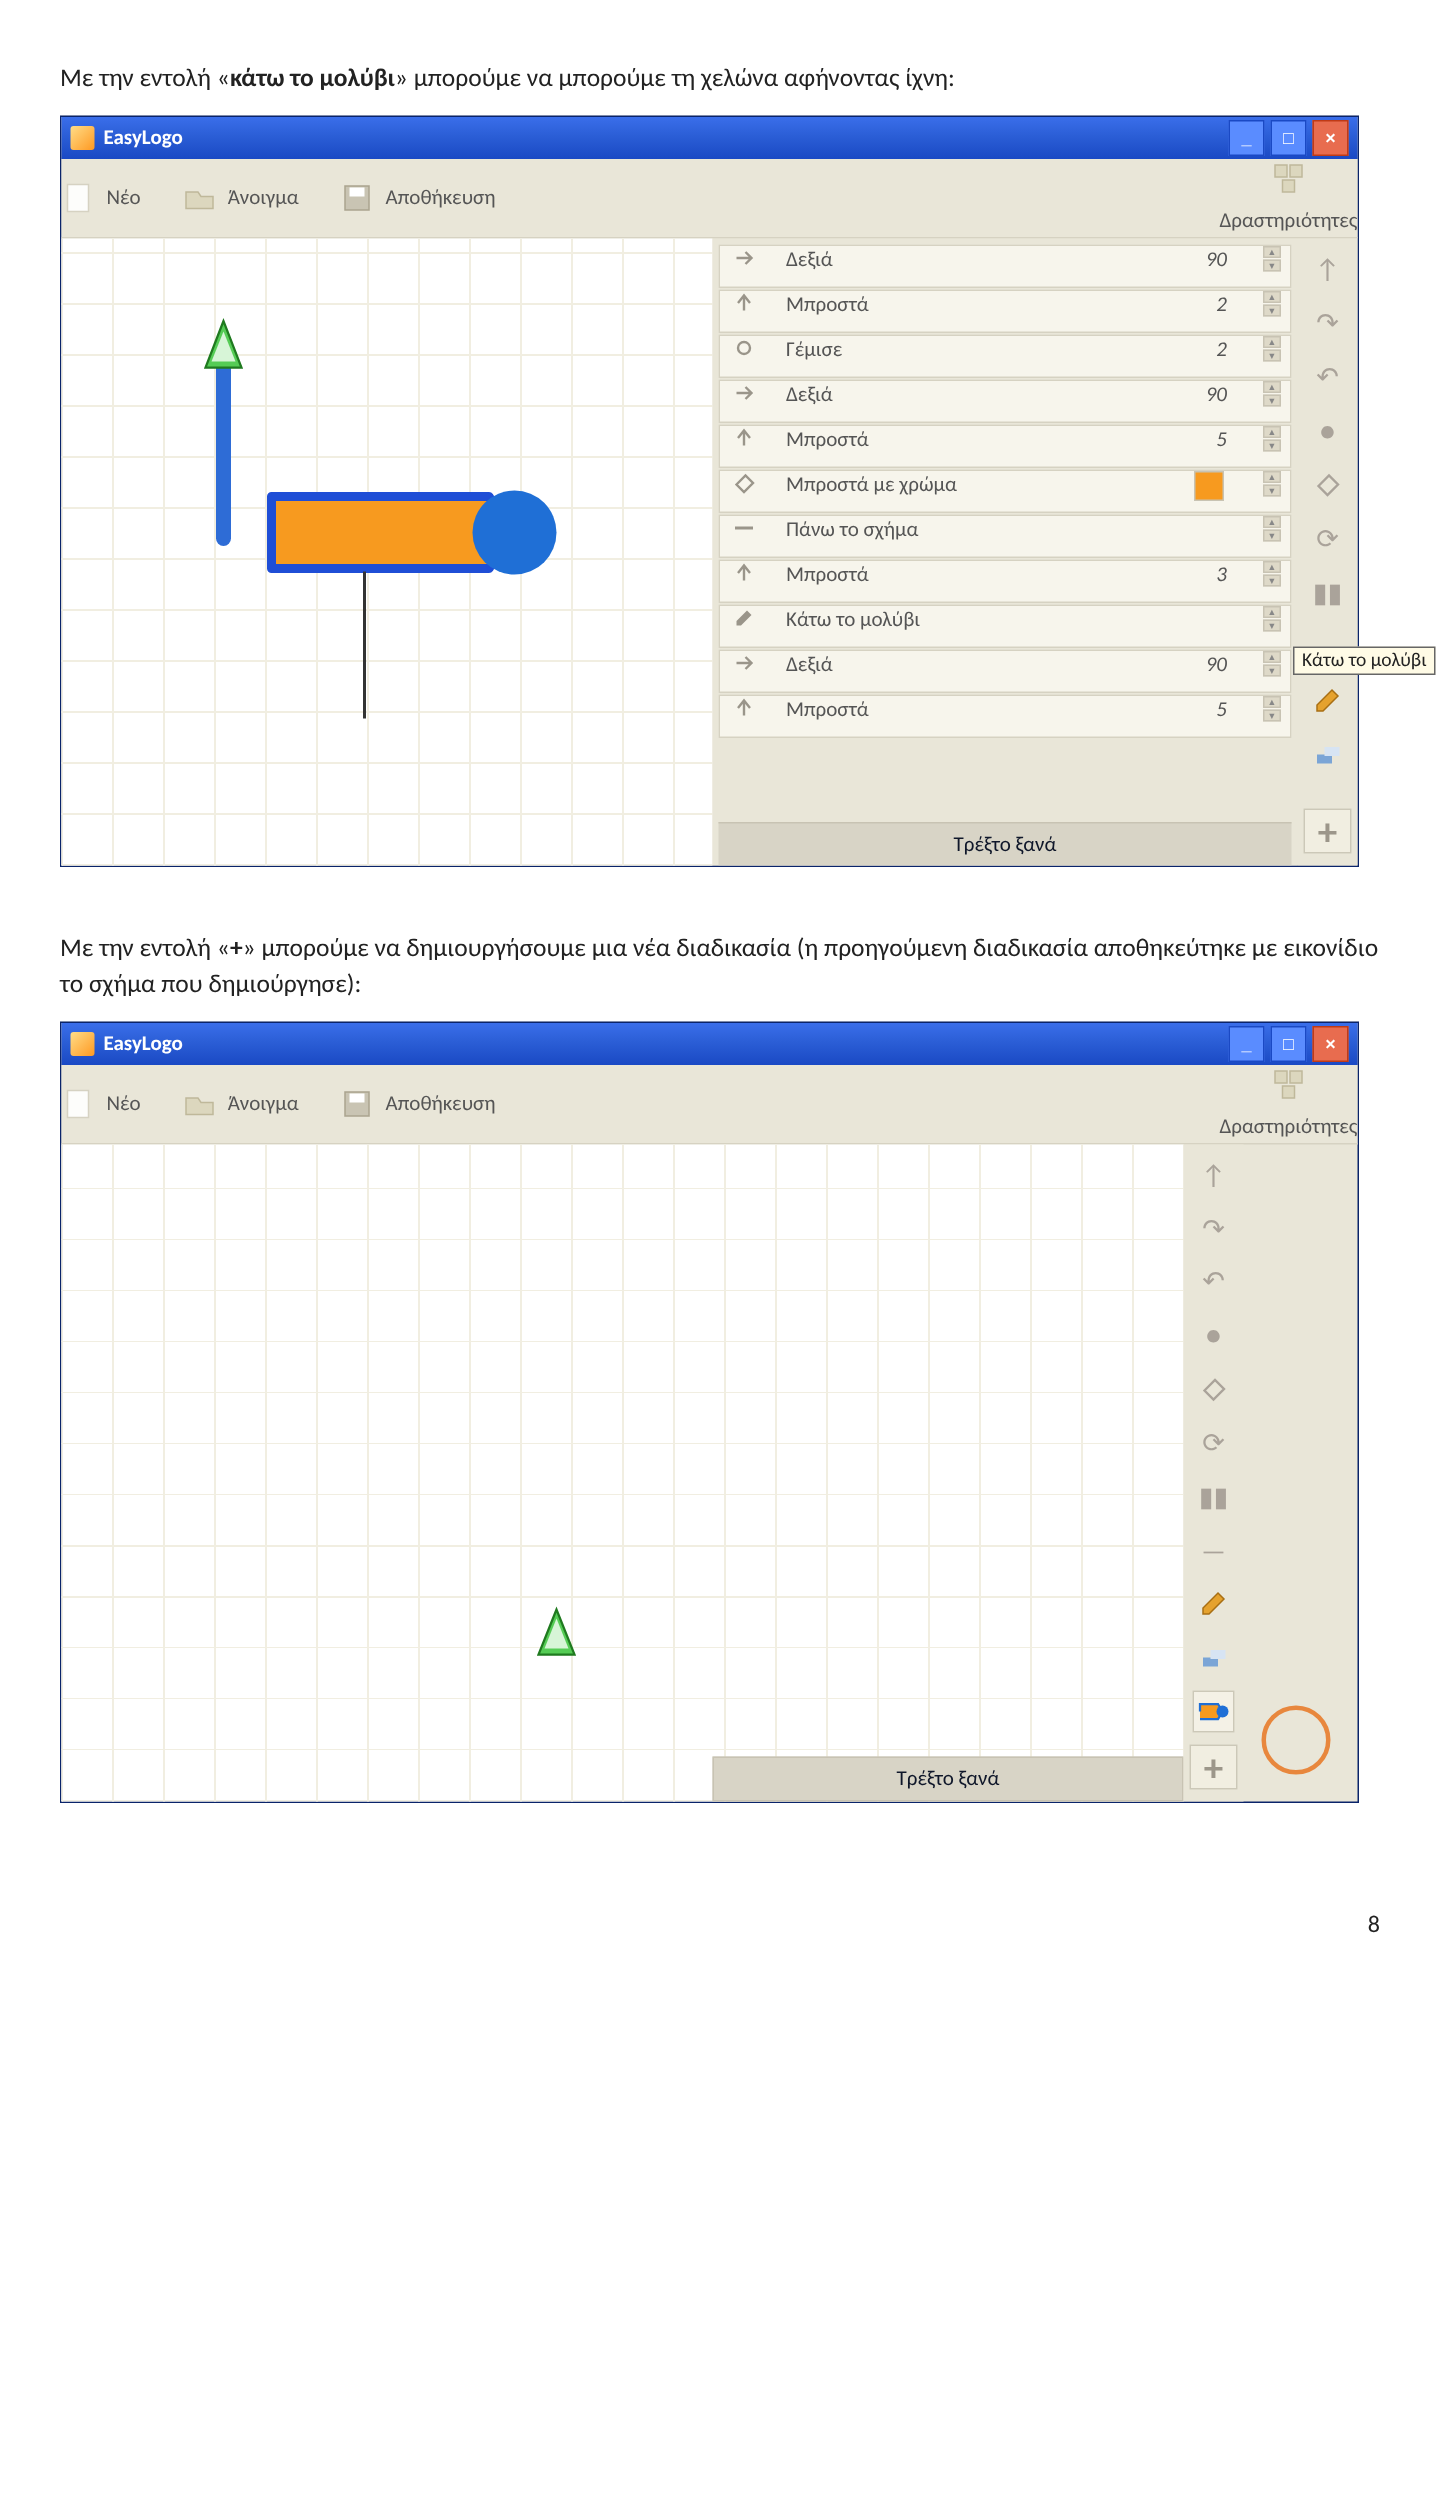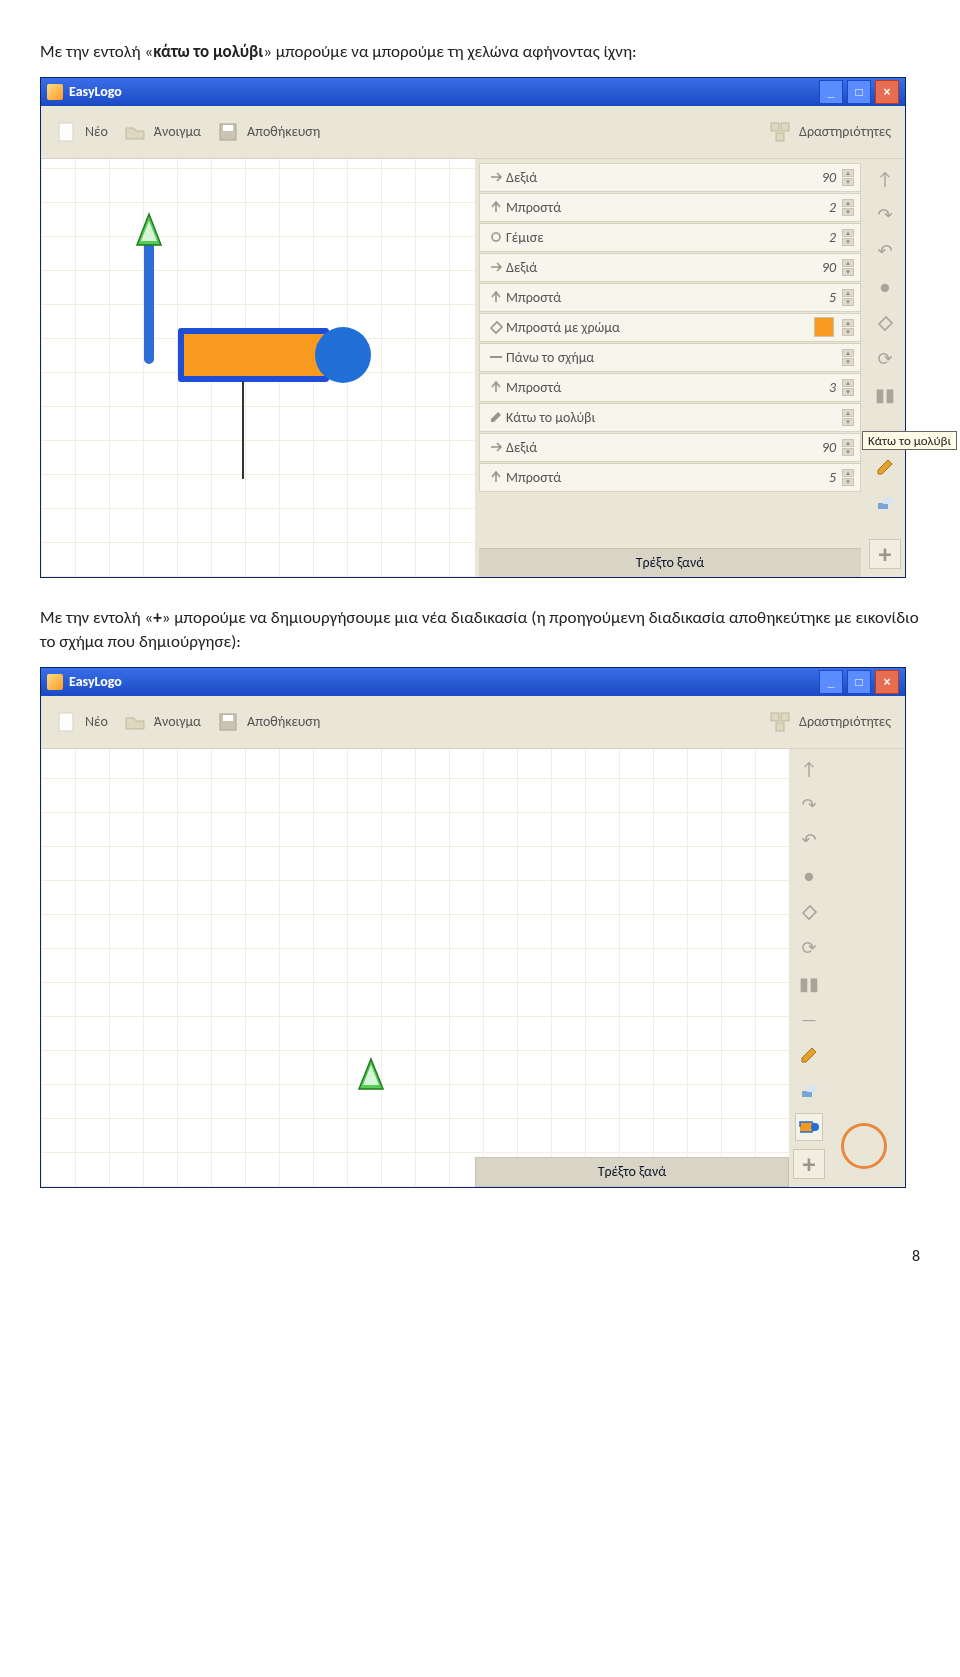--- a/index.html
+++ b/index.html
@@ -10,21 +10,21 @@
     color: #222;
     background: #fff;
     width: 880px;
   }
   p { margin: 0 0 12px; line-height: 1.45; }
 
   
   .window {
     width: 864px;
     border: 1px solid #0a246a;
-    margin: 10px 0 28px;
+    margin: 10px 0 42px;
     background: #e9e6d8;
   }
   .titlebar {
     background: linear-gradient(180deg, #3a6eea 0%, #2b5ed6 45%, #1a49c4 100%);
     color: #fff;
     height: 28px;
     display: flex;
     align-items: center;
     padding: 0 6px;
     font-weight: bold;
@@ -45,28 +45,28 @@
     display: flex; align-items: center; justify-content: center;
     font-family: Verdana, sans-serif; font-size: 12px; color: #fff;
   }
   .winbtn.close { background: #e86c4f; border-color: #c03a16; }
 
   .toolbar {
     background: #e9e6d8;
     height: 52px;
     display: flex;
     align-items: center;
-    gap: 16px;
-    padding: 0 14px;
+    gap: 28px;
+    padding: 0 0;
     border-bottom: 1px solid #d6d2c2;
     font-size: 14px;
     color: #555;
   }
   .tb-item { display: flex; align-items: center; gap: 8px; }
-  .tb-item.right { margin-left: auto; }
+  .tb-item.right { margin-left: auto; flex-direction: column; }
   .tb-ic { width: 22px; height: 22px; display:flex;align-items:center;justify-content:center; }
 
   .content { display: flex; height: 418px; }
 
   
   .canvas {
     width: 434px;
     background:
       repeating-linear-gradient(0deg, #f1eee1, #f1eee1 1px, transparent 1px, transparent 34px),
       repeating-linear-gradient(90deg, #f1eee1, #f1eee1 1px, transparent 1px, transparent 34px),
@@ -84,23 +84,22 @@
     flex-direction: column;
     gap: 1px;
     overflow: hidden;
     position: relative;
   }
   .cmd-row {
     background: #f7f5ec;
     border: 1px solid #d6d2c2;
     height: 27px;
     display: flex;
-    align-items: center;
     padding: 0 6px;
-    gap: 0;
+    gap: 18px;
     font-size: 14px;
     color: #555;
   }
   .cmd-row .ic { width: 20px; display: flex; justify-content: center; color: #9a958a; }
   .cmd-row .lbl { flex: 1; }
   .cmd-row .val { width: 40px; text-align: right; padding-right: 2px; font-style: italic; }
   .spin { display: flex; flex-direction: column; gap: 1px; margin-left: 4px; }
   .spin .s { width: 10px; height: 6px; background: #ded9c8; border: 1px solid #c8c3b3; font-size: 7px; line-height:5px; text-align:center; color:#888; }
 
   .run-btn {

